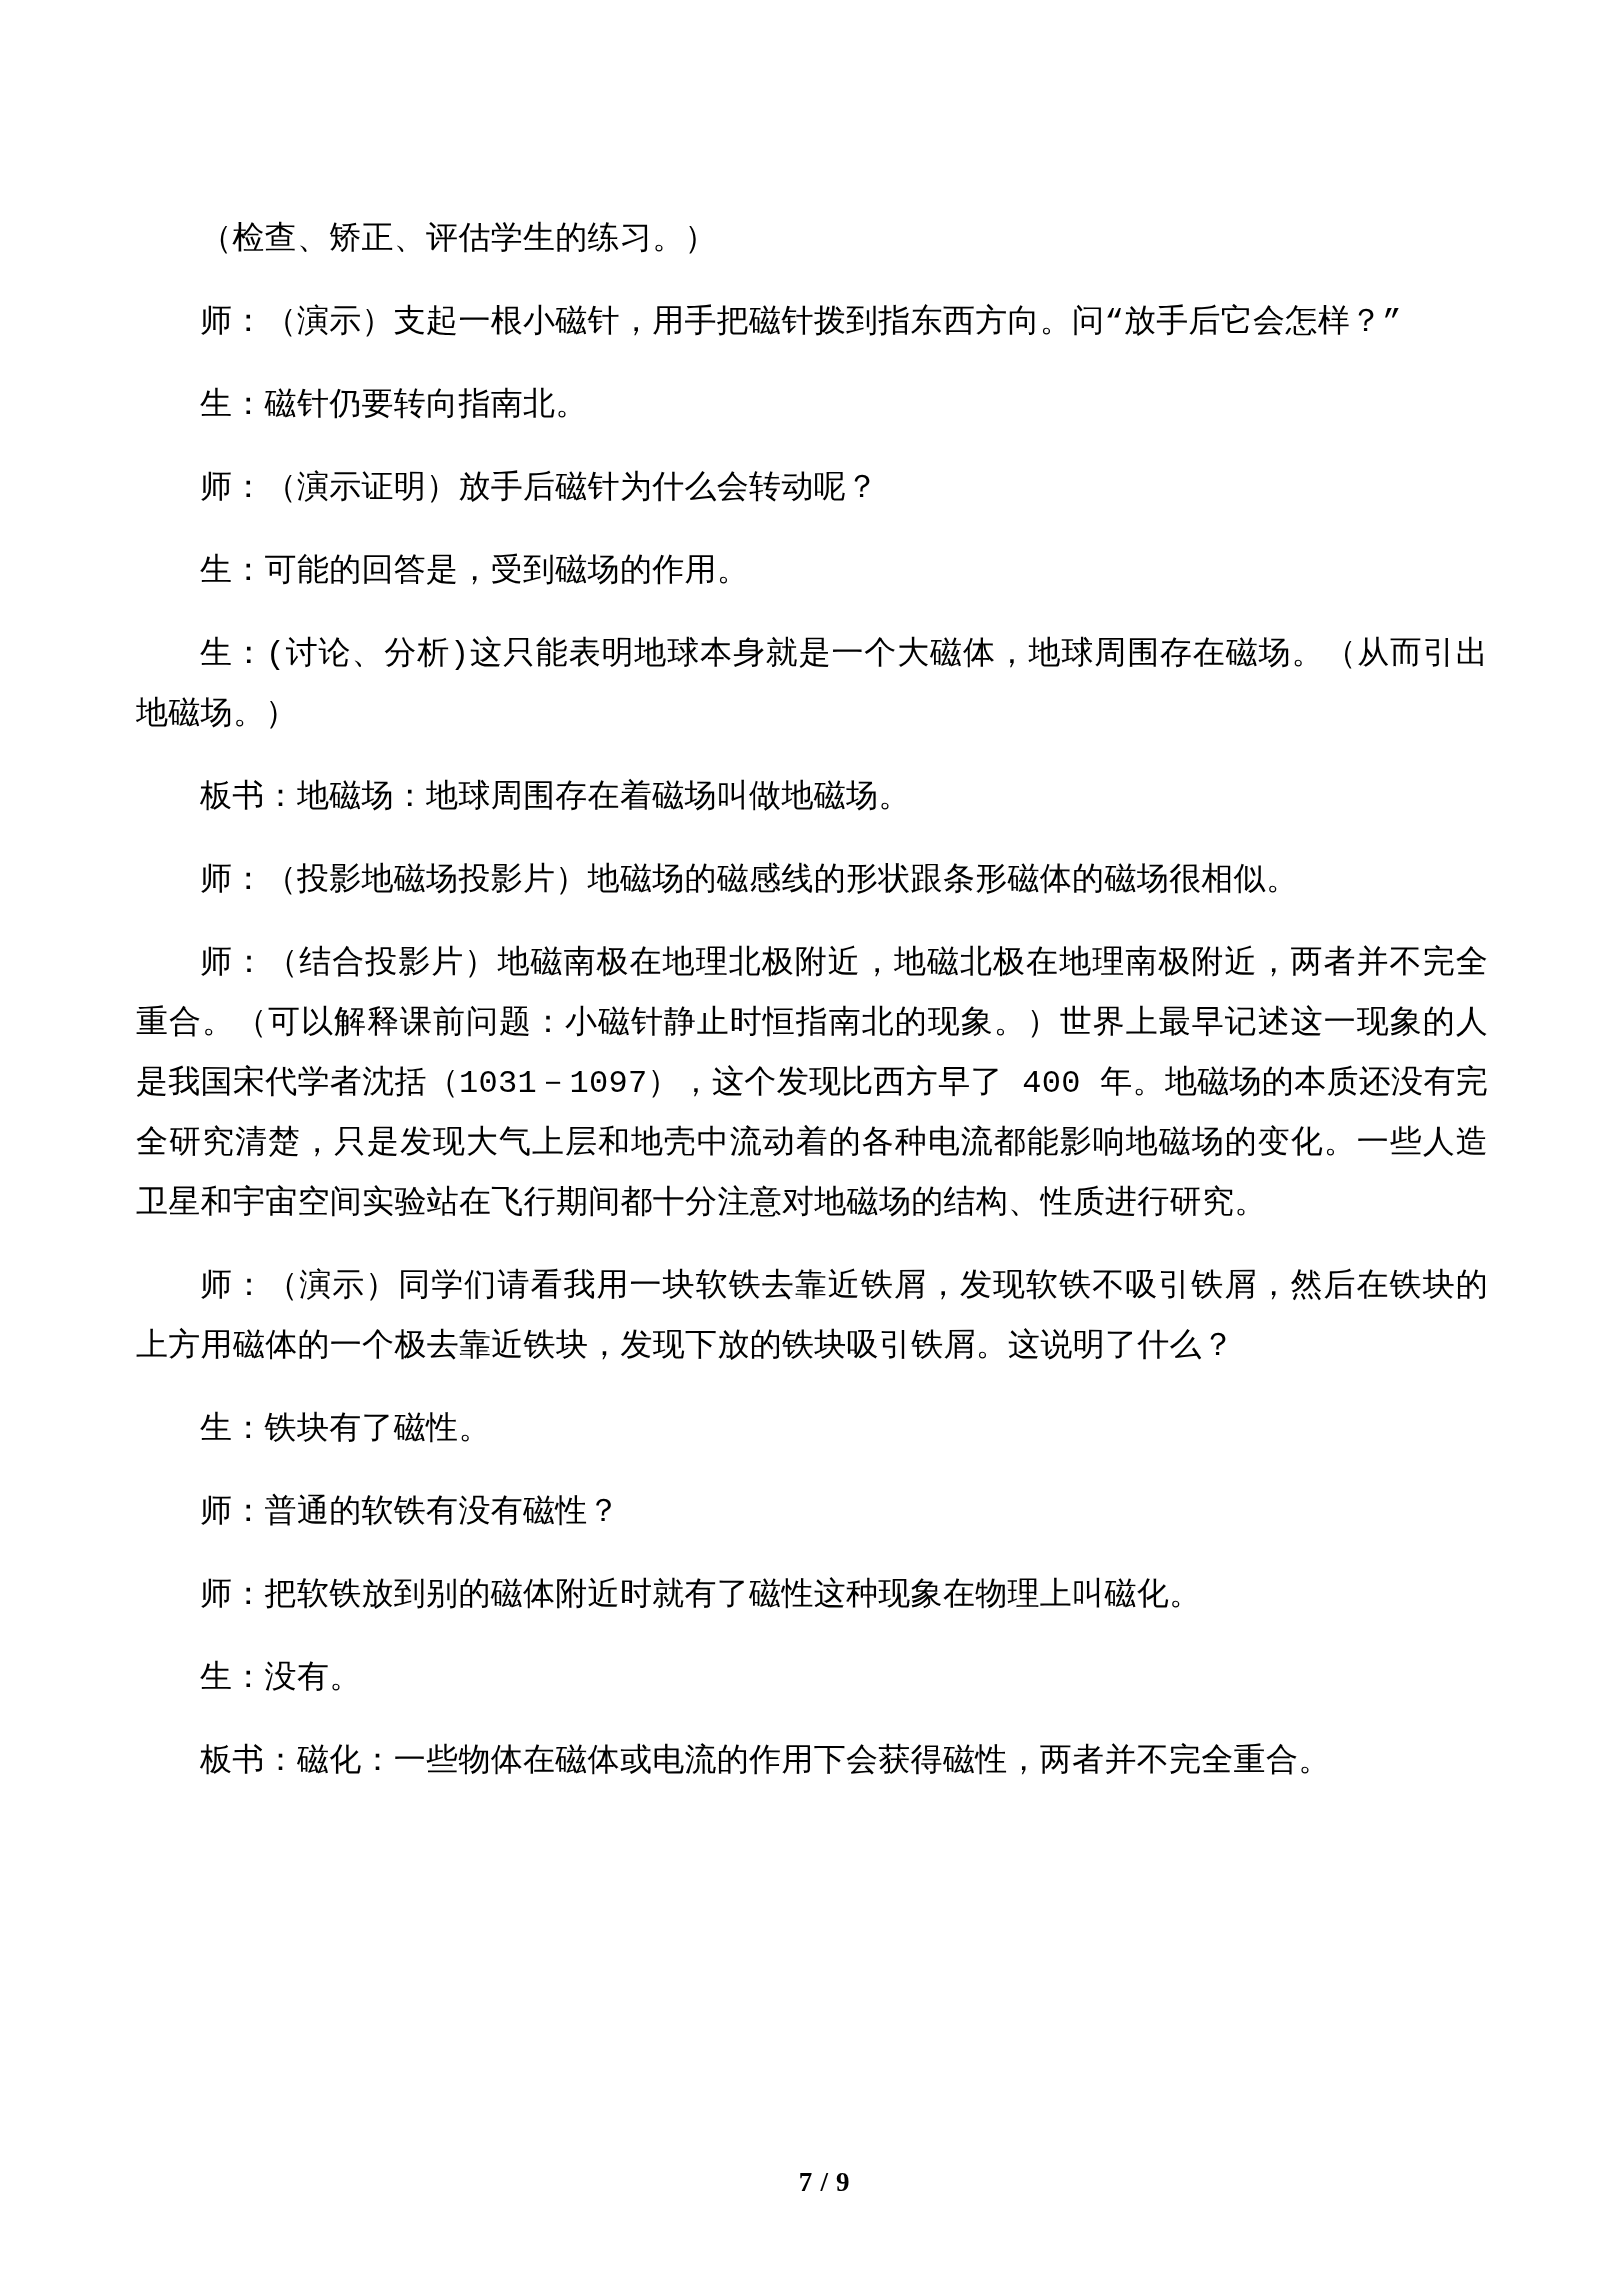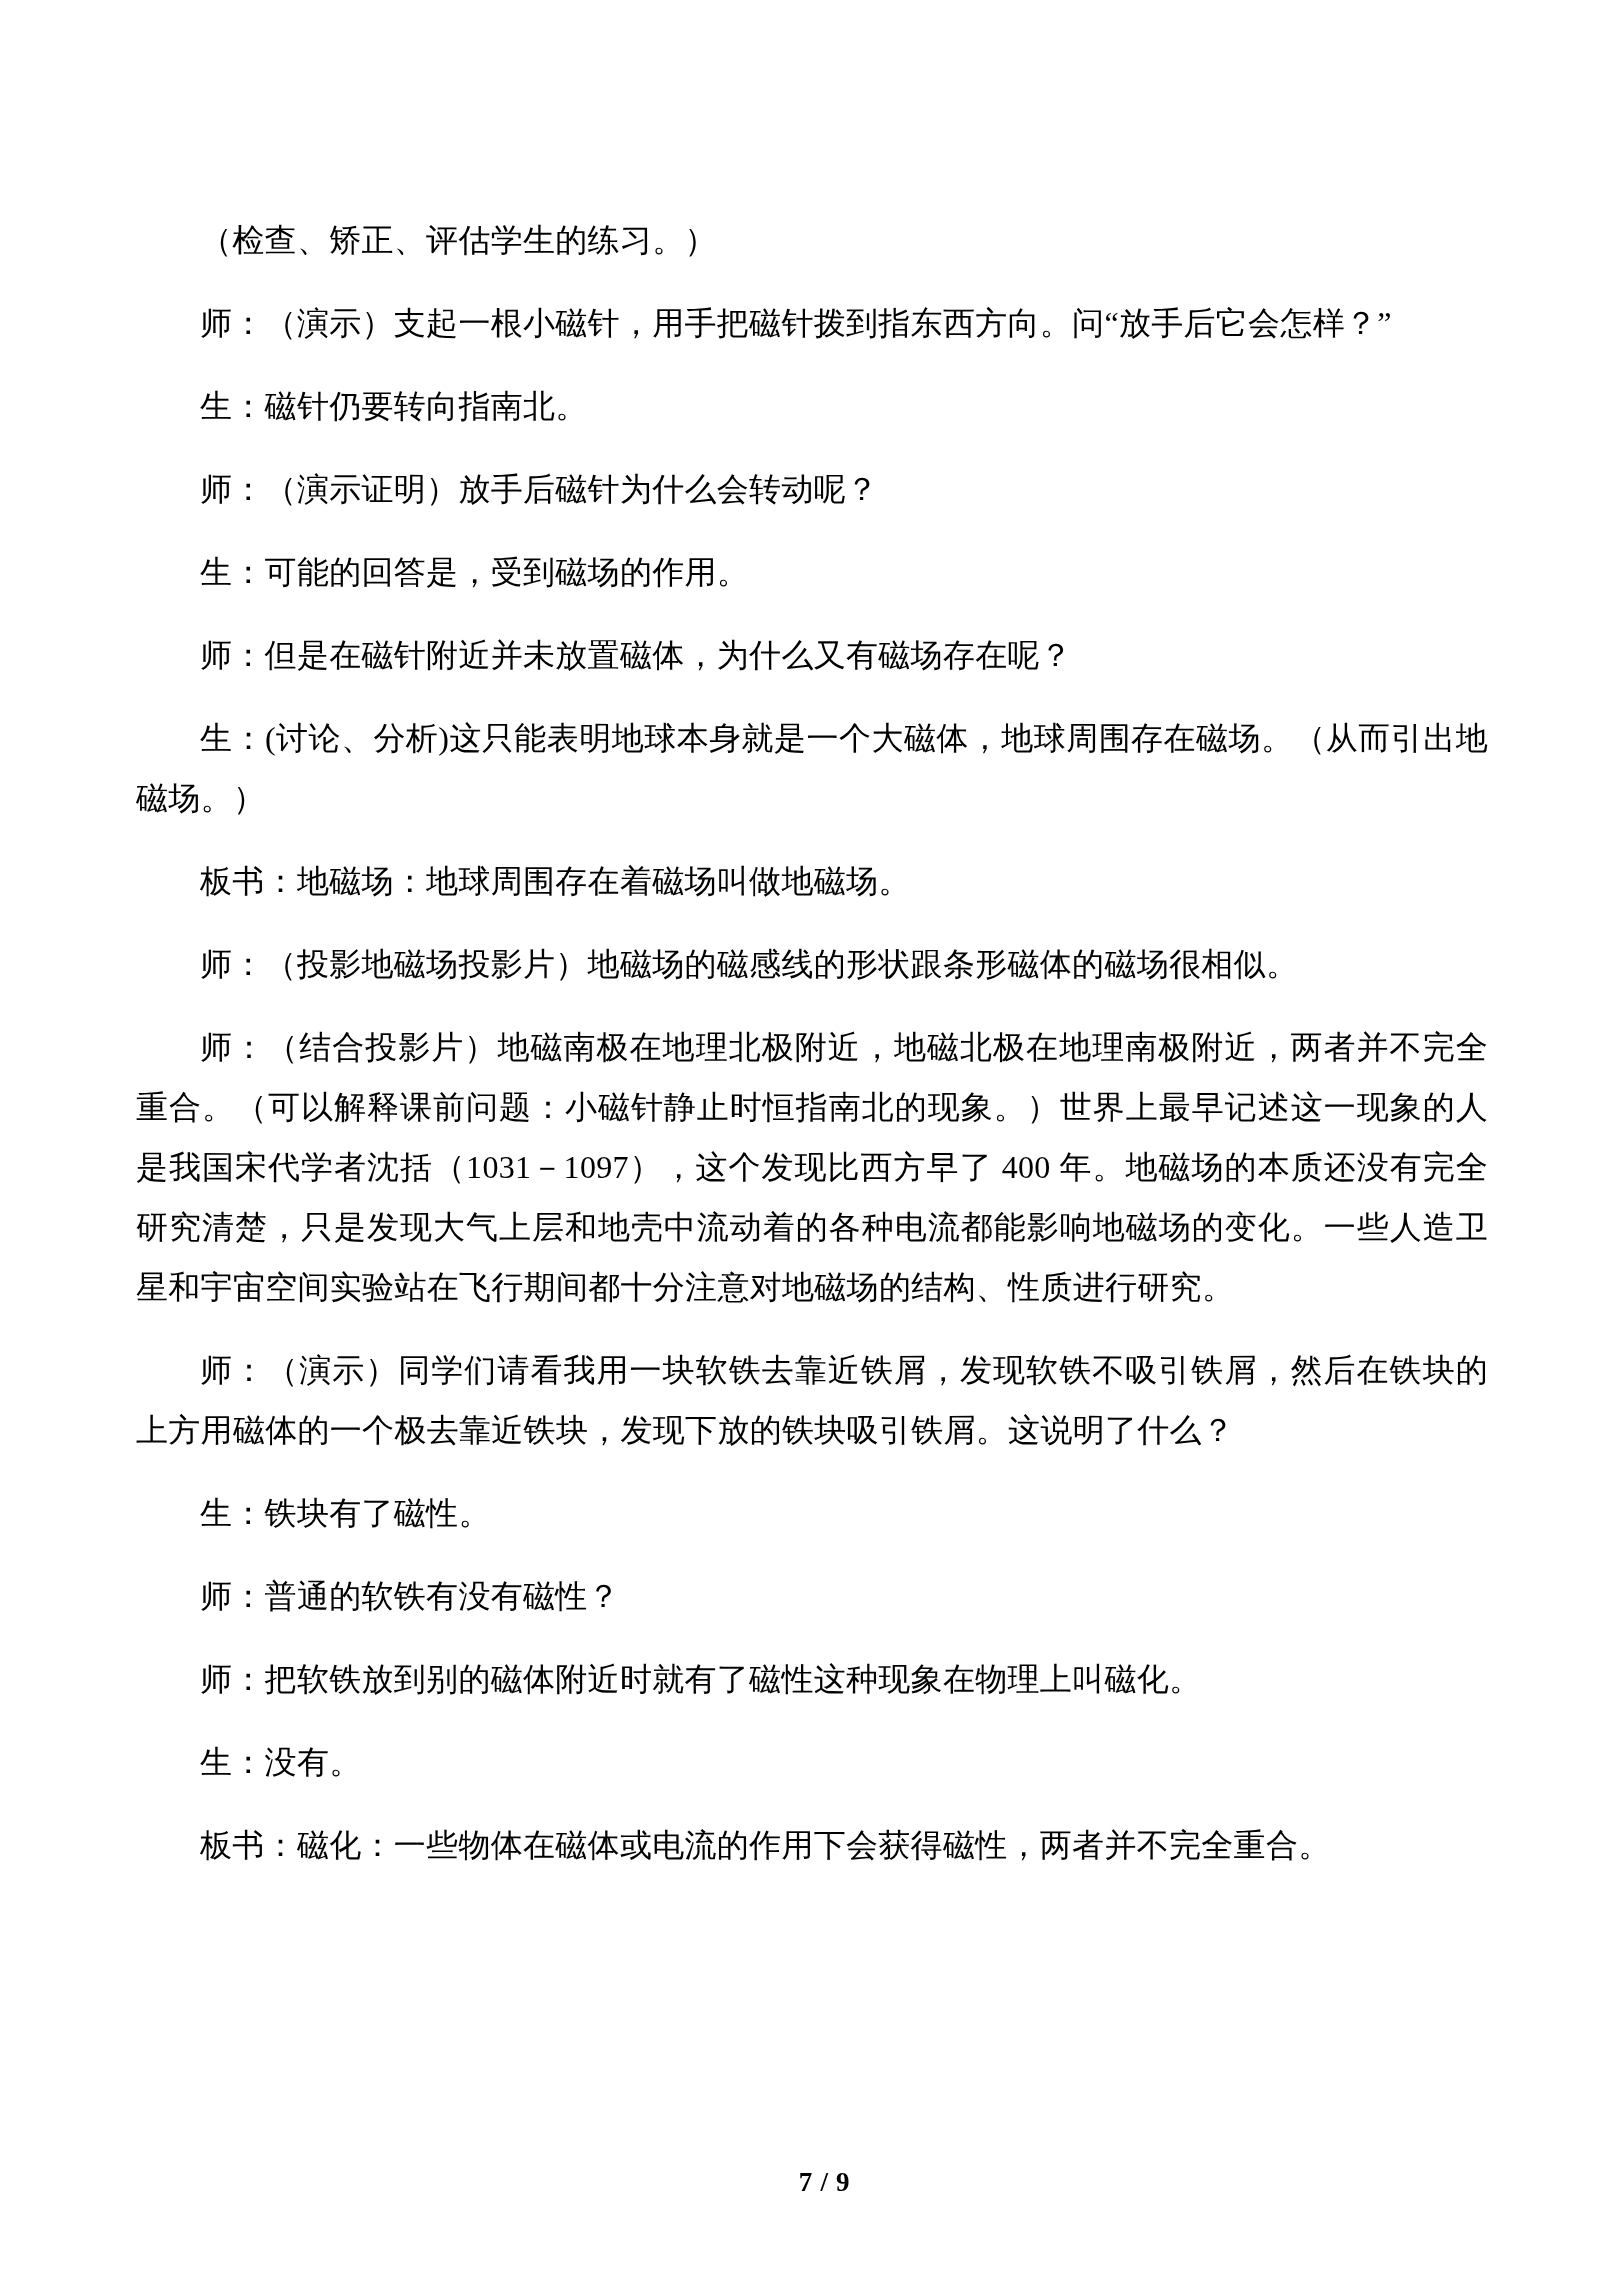--- a/index.html
+++ b/index.html
@@ -27,20 +27,21 @@
     right: 135px;
   }
   p.para {
     margin: 0 0 23px 0;
     font-size: 32px;
     line-height: 60px;
     text-indent: 2em;
     text-align: justify;
     word-break: break-all;
     letter-spacing: 0.3px;
+    font-family: Liberation Mono, monospace;
   }
   .footer {
     position: absolute;
     left: 13px;
     bottom: 97px;
     width: 100%;
     text-align: center;
     font-size: 27px;
     font-weight: bold;
     letter-spacing: 0.7px;
@@ -49,21 +50,20 @@
 </head>
 <body>
 
 <div class="page">
   <div class="content">
     <p class="para">（检查、矫正、评估学生的练习。）</p>
     <p class="para">师：（演示）支起一根小磁针，用手把磁针拨到指东西方向。问“放手后它会怎样？”</p>
     <p class="para">生：磁针仍要转向指南北。</p>
     <p class="para">师：（演示证明）放手后磁针为什么会转动呢？</p>
     <p class="para">生：可能的回答是，受到磁场的作用。</p>
-    <p class="para">师：但是在磁针附近并未放置磁体，为什么又有磁场存在呢？</p>
     <p class="para">生：(讨论、分析)这只能表明地球本身就是一个大磁体，地球周围存在磁场。（从而引出地磁场。）</p>
     <p class="para">板书：地磁场：地球周围存在着磁场叫做地磁场。</p>
     <p class="para">师：（投影地磁场投影片）地磁场的磁感线的形状跟条形磁体的磁场很相似。</p>
     <p class="para">师：（结合投影片）地磁南极在地理北极附近，地磁北极在地理南极附近，两者并不完全重合。（可以解释课前问题：小磁针静止时恒指南北的现象。）世界上最早记述这一现象的人是我国宋代学者沈括（1031－1097），这个发现比西方早了 400 年。地磁场的本质还没有完全研究清楚，只是发现大气上层和地壳中流动着的各种电流都能影响地磁场的变化。一些人造卫星和宇宙空间实验站在飞行期间都十分注意对地磁场的结构、性质进行研究。</p>
     <p class="para">师：（演示）同学们请看我用一块软铁去靠近铁屑，发现软铁不吸引铁屑，然后在铁块的上方用磁体的一个极去靠近铁块，发现下放的铁块吸引铁屑。这说明了什么？</p>
     <p class="para">生：铁块有了磁性。</p>
     <p class="para">师：普通的软铁有没有磁性？</p>
     <p class="para">师：把软铁放到别的磁体附近时就有了磁性这种现象在物理上叫磁化。</p>
     <p class="para">生：没有。</p>
     <p class="para">板书：磁化：一些物体在磁体或电流的作用下会获得磁性，两者并不完全重合。</p>

